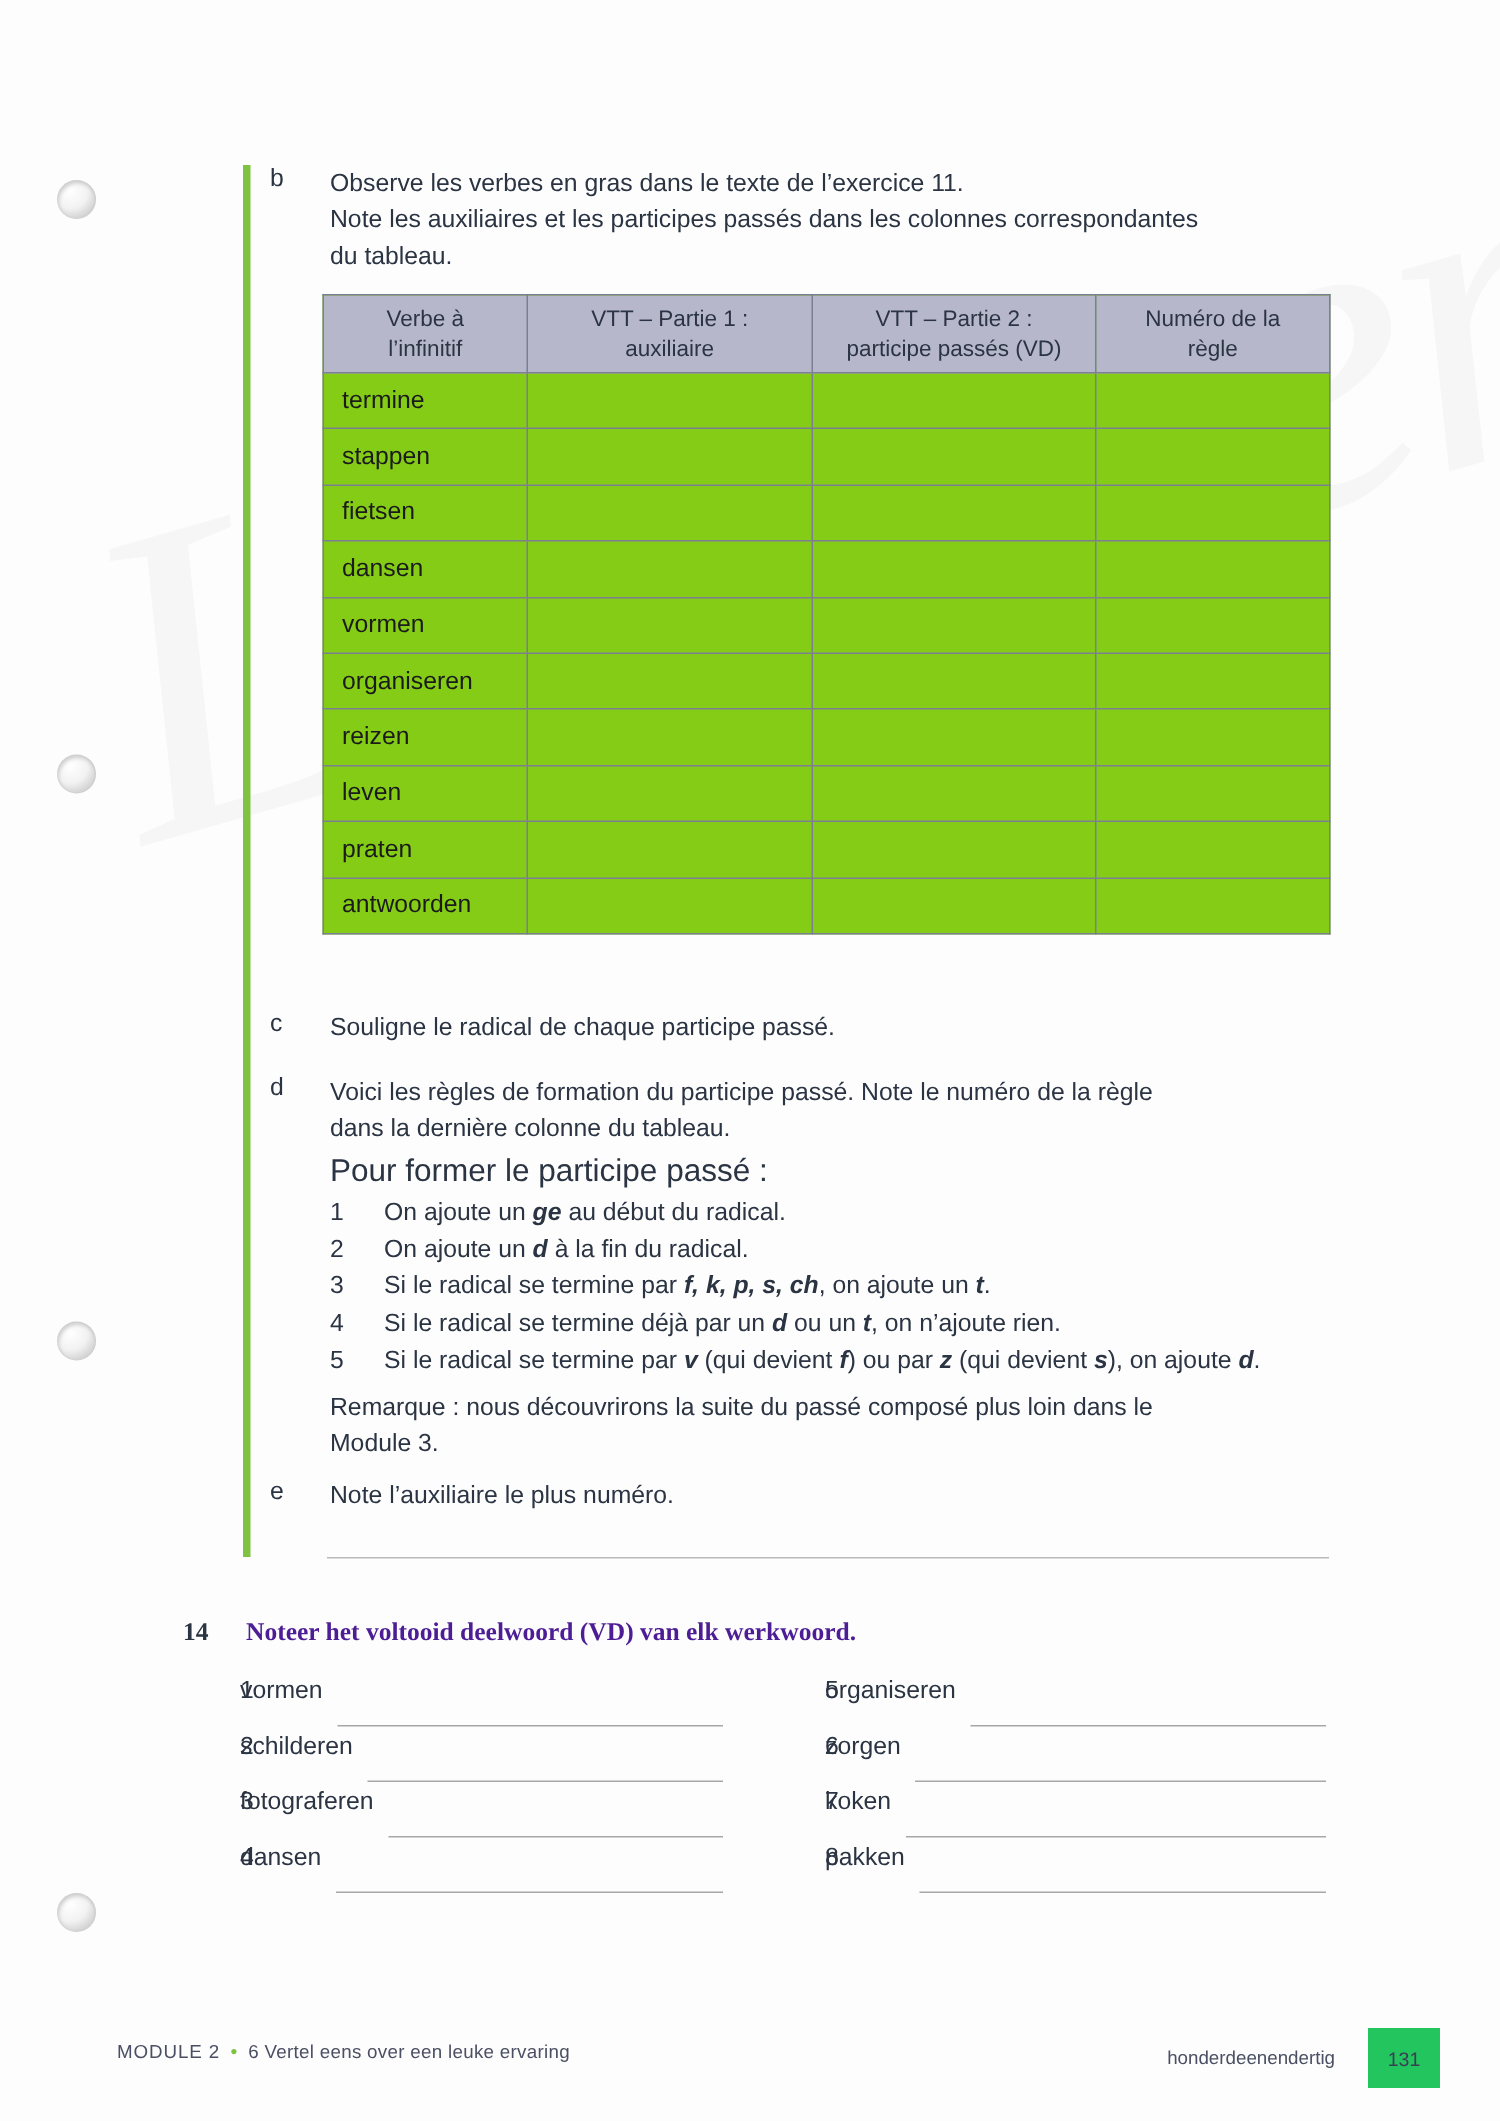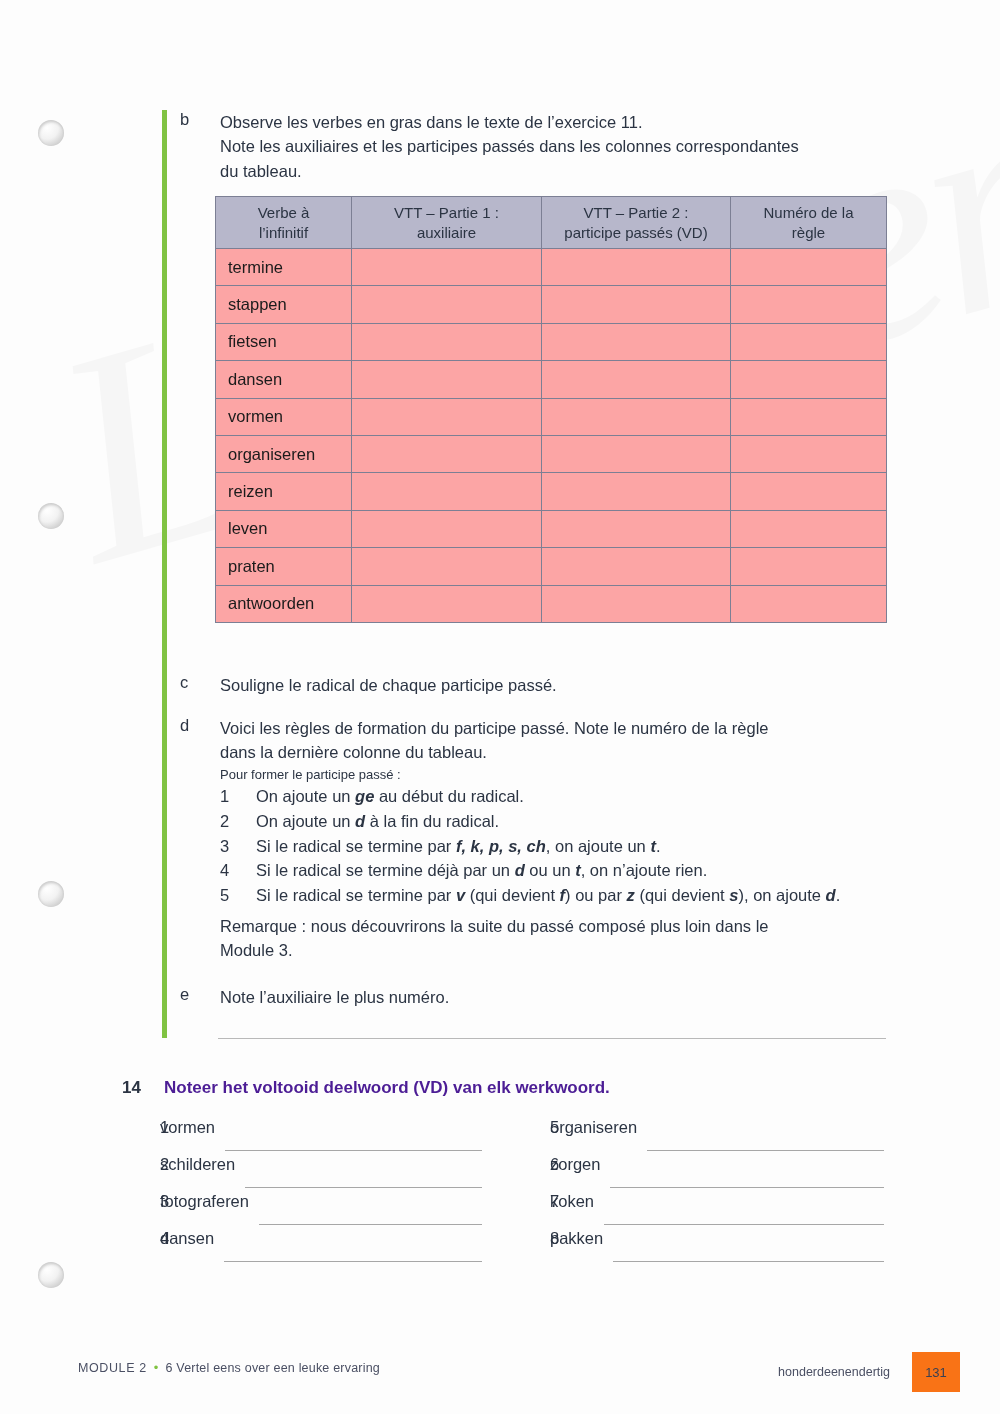--- a/index.html
+++ b/index.html
@@ -92,21 +92,21 @@
 
   
   .vtable {
     position: absolute;
     left: 215px;
     top: 196px;
     width: 671px;
     border-collapse: collapse;
     table-layout: fixed;
     z-index: 1;
-    background: #fca5a5;
+    background: #84cc16;
   }
   .vtable th, .vtable td {
     border: 1px solid #7c7f94;
     padding: 0;
   }
   .vtable th {
     background: #b7b7cb;
     color: #2b3443;
     font-weight: normal;
     font-size: 15px;
@@ -124,21 +124,21 @@
     padding-left: 12px;
     font-size: 16.5px;
     color: #1b1b1b;
   }
   .col-1 { width: 136px; }
   .col-2 { width: 190px; }
   .col-3 { width: 189px; }
   .col-4 { width: 156px; }
 
   
-  .intro-line { font-size: 13px; line-height: 1.48; }
+  .intro-line { font-size: 21px; line-height: 1.48; }
   .rules { margin: 0; padding: 0; list-style: none; }
   .rules li {
     font-size: 16.5px;
     line-height: 1.50;
     display: flex;
   }
   .rules li .num { width: 36px; flex: 0 0 36px; }
   .rules li .txt { flex: 1; }
   .rules b { font-weight: bold; font-style: italic; }
 
@@ -155,21 +155,21 @@
   }
 
   
   .ex14 {
     position: absolute;
     left: 122px;
     top: 1078px;
     width: 780px;
     z-index: 1;
   }
-  .ex14-head { display: flex; }
+  .ex14-head { display: flex; font-family: Liberation Serif, serif; }
   .ex14-num {
     width: 42px; flex: 0 0 42px;
     font-size: 17px; font-weight: bold;
     color: #2b3443;
   }
   .ex14-title {
     font-size: 17px; font-weight: bold; color: #4c1d95;
   }
   .ex14-cols {
     display: flex;
@@ -229,21 +229,21 @@
     display: flex;
     align-items: center;
     height: 40px;
   }
   .fr-word {
     font-size: 12.5px;
     color: #4a4f63;
     padding-right: 22px;
   }
   .fr-page {
-    background: #f97316;
+    background: #22c55e;
     color: #3a4052;
     font-size: 13px;
     width: 48px;
     height: 40px;
     display: flex;
     align-items: center;
     justify-content: center;
   }
 </style>
 </head>

